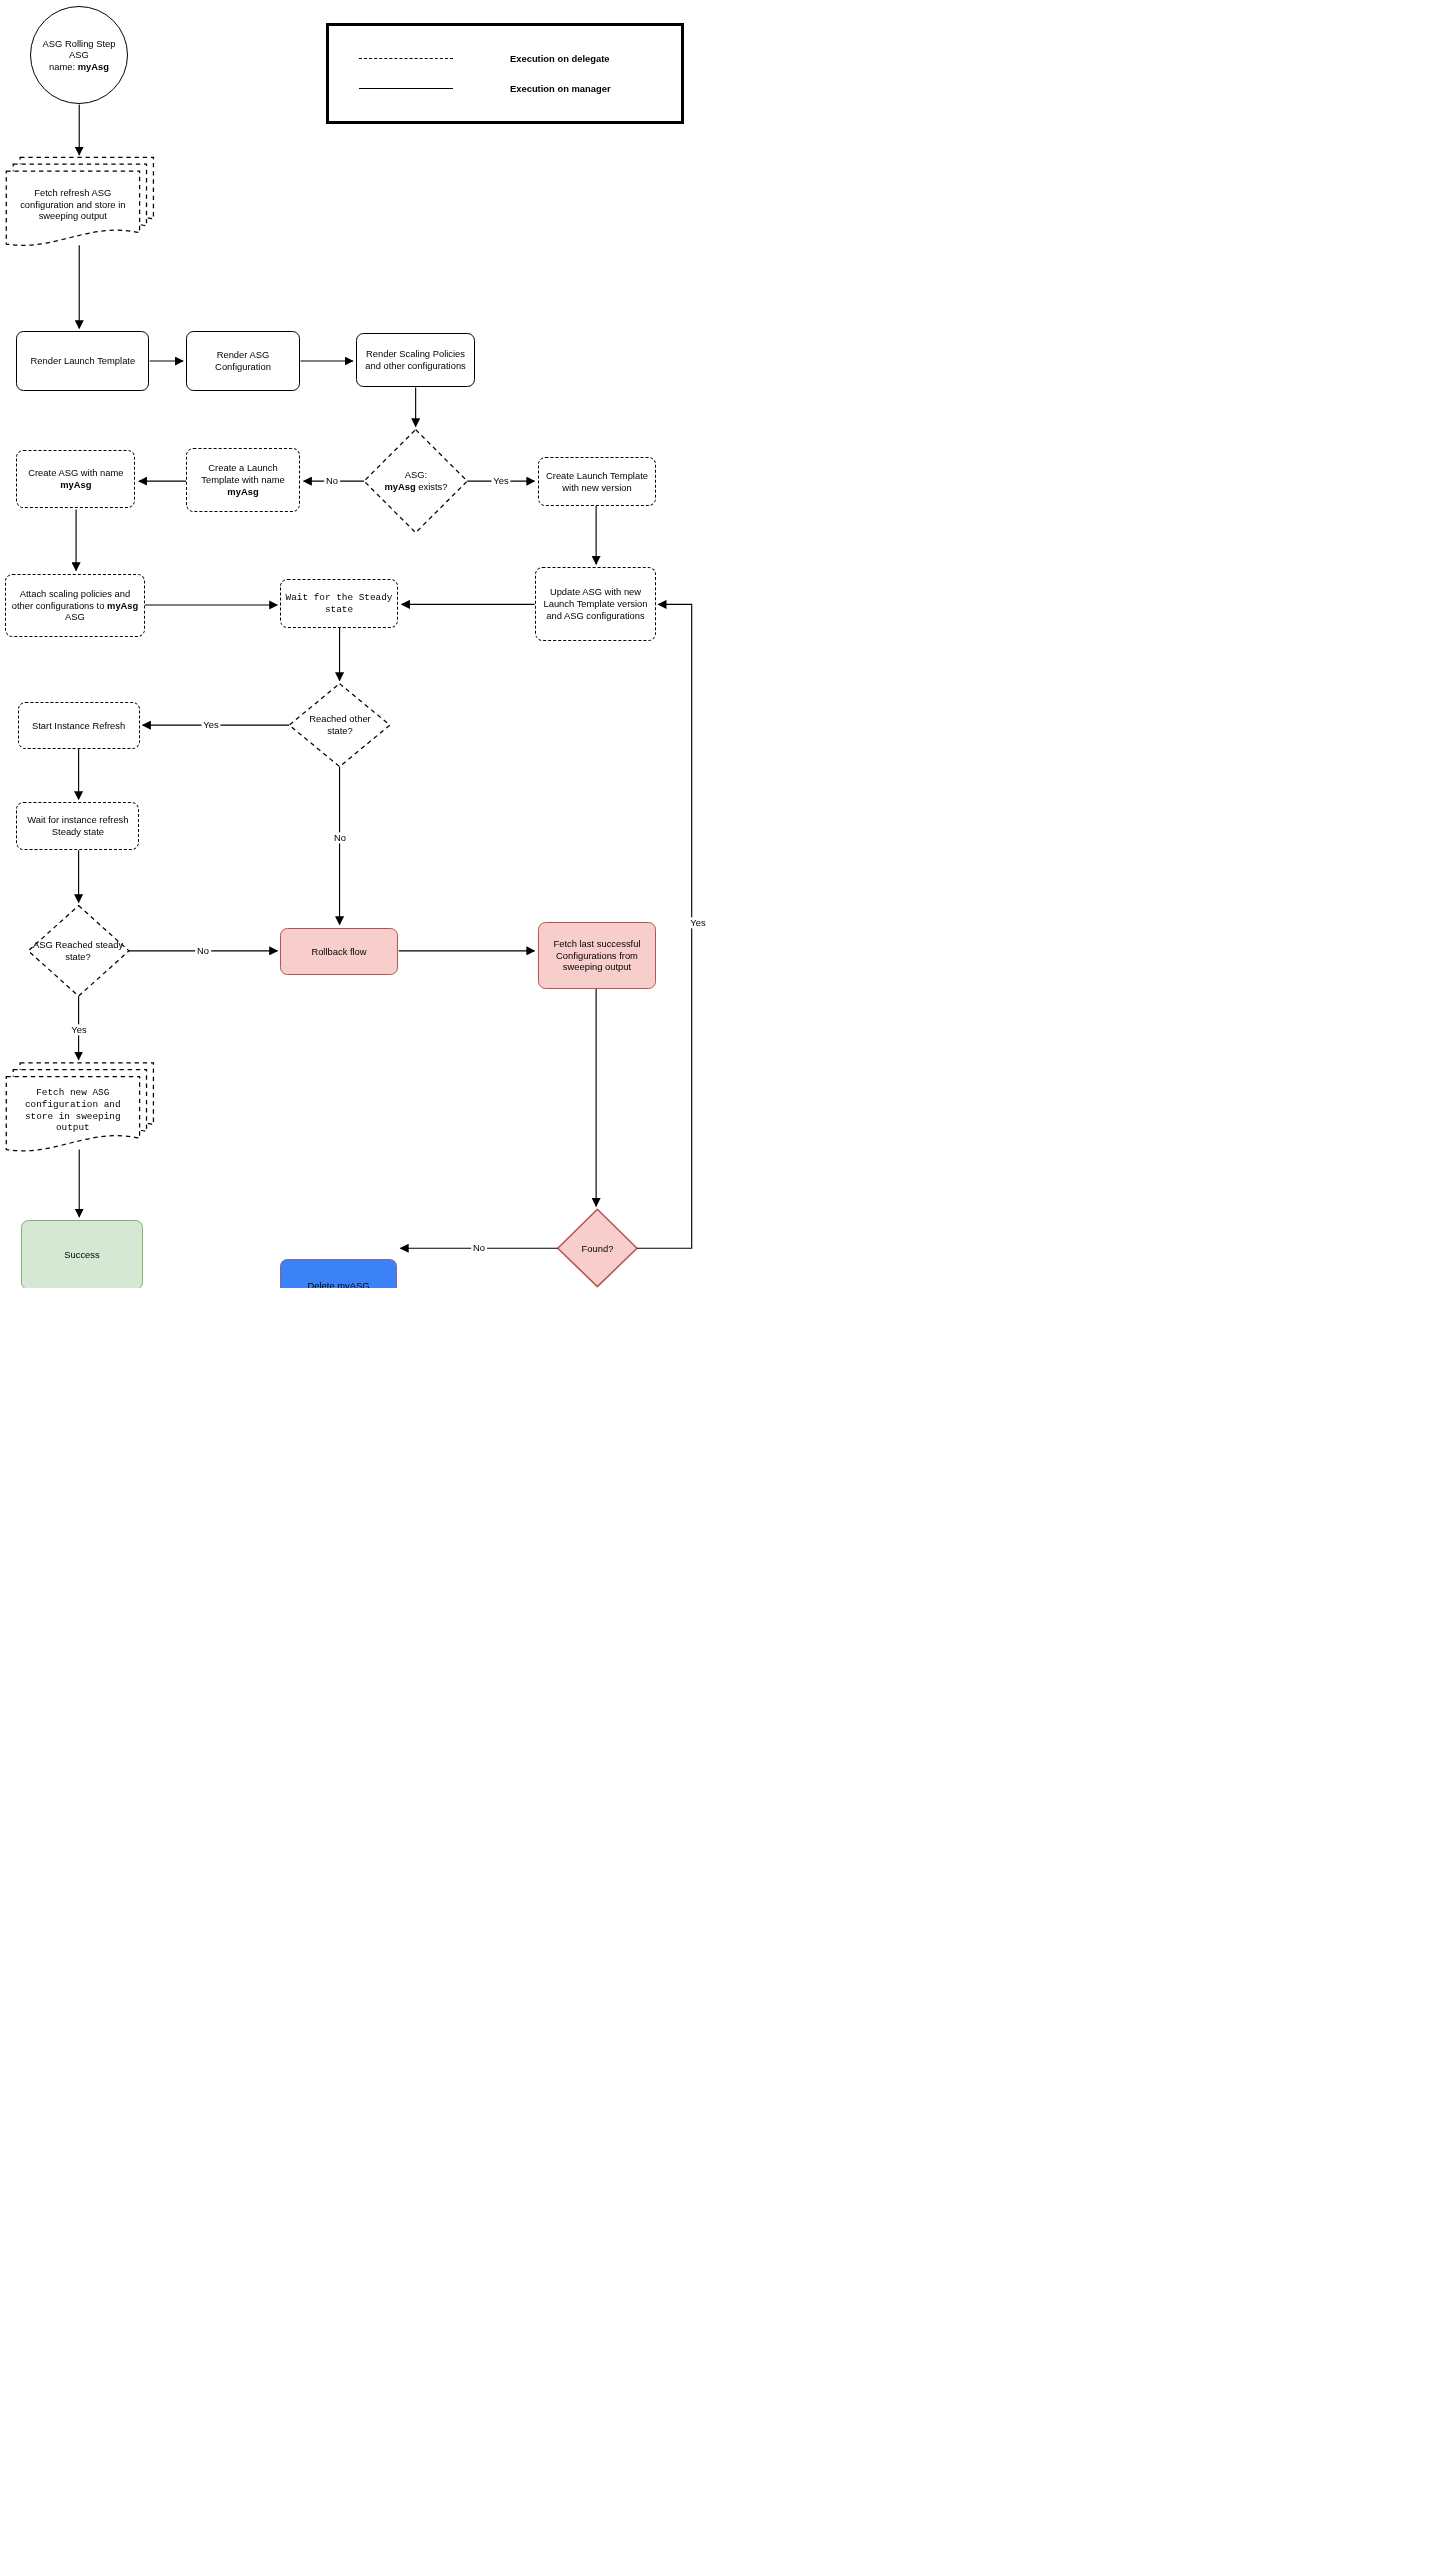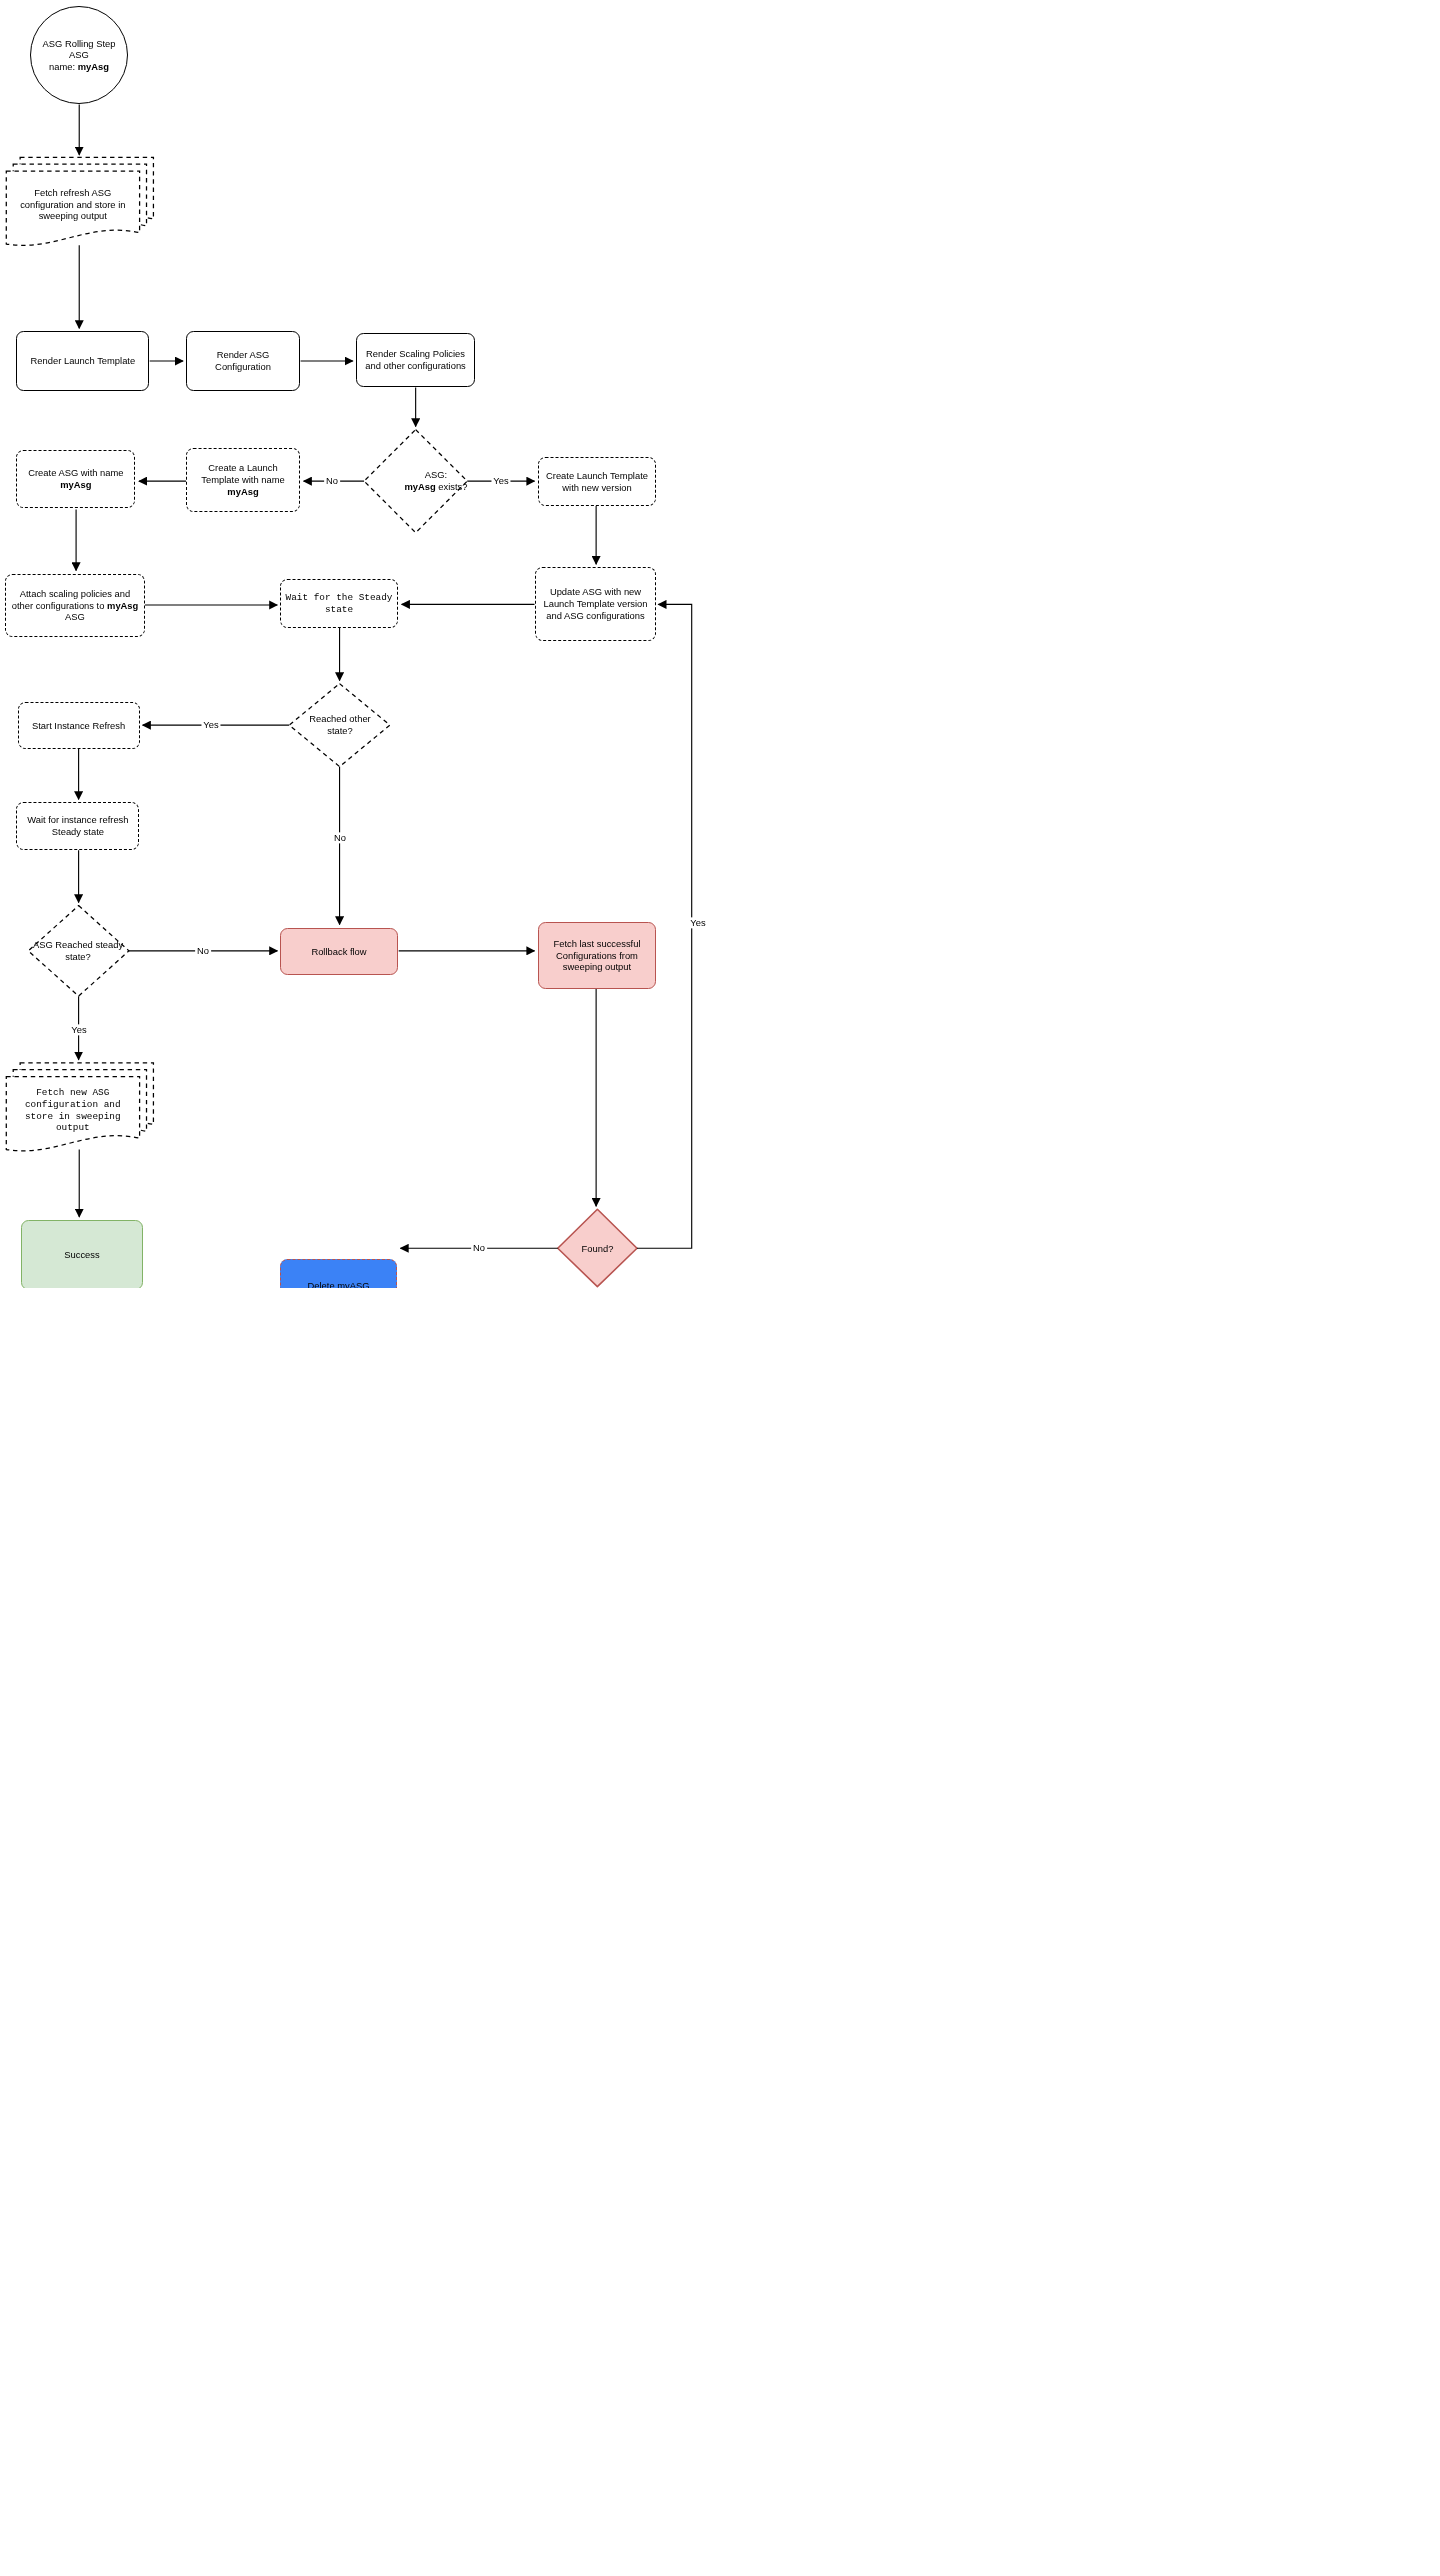--- a/index.html
+++ b/index.html
@@ -99,20 +99,30 @@
       <path d="M205,1512 H441" marker-end="url(#arrow)"></path>
       <path d="M125,1584 V1685" marker-end="url(#arrow)"></path>
       <path d="M634,1512 H850" marker-end="url(#arrow)"></path>
       <path d="M948,1558 V1918" marker-end="url(#arrow)"></path>
       <path d="M887,1985 H637" marker-end="url(#arrow)"></path>
       <path d="M1013,1985 H1100 V961 H1047" marker-end="url(#arrow)"></path>
       <path d="M126,1828 V1935" marker-end="url(#arrow)"></path>
     </g>
   </svg>
 
+  <div id="legend">
+    <div class="legend-row">
+      <div class="legend-sample dashed"></div>
+      <div class="legend-text">Execution on delegate</div>
+    </div>
+    <div class="legend-row">
+      <div class="legend-sample"></div>
+      <div class="legend-text">Execution on manager</div>
+    </div>
+  </div>
 
   <div class="node circle" style="left:30px;top:6.3px;width:98px;height:98px;flex-direction:column;">
     <span>ASG Rolling Step</span>
     <span>ASG</span>
     <span><span>name: </span><b>myAsg</b></span>
   </div>
 
   <div class="node noborder" style="left:11.3px;top:178px;width:123px;height:53px;">
     <span>Fetch refresh ASG configuration and store in sweeping output</span>
   </div>
@@ -120,21 +130,21 @@
   <div class="node" style="left:16.4px;top:331px;width:133px;height:60px;">
     <span>Render Launch Template</span>
   </div>
   <div class="node" style="left:186px;top:331px;width:114px;height:60px;">
     <span>Render ASG Configuration</span>
   </div>
   <div class="node" style="left:356px;top:333px;width:119px;height:54px;">
     <span>Render Scaling Policies and other configurations</span>
   </div>
 
-  <div class="diamond-label" style="left:392px;top:456px;width:88px;height:50px;">
+  <div class="diamond-label" style="left:372px;top:456px;width:88px;height:50px;">
     <span>ASG:</span>
     <span><b>myAsg</b><span> exists?</span></span>
   </div>
   <div class="node dashed" style="left:538px;top:457px;width:118px;height:49px;">
     <span>Create Launch Template with new version</span>
   </div>
   <div class="node dashed" style="left:186px;top:448px;width:114px;height:64px;">
     <span><span>Create a Launch Template with name </span><b>myAsg</b></span>
   </div>
   <div class="node dashed" style="left:16.4px;top:450px;width:119px;height:58px;">

